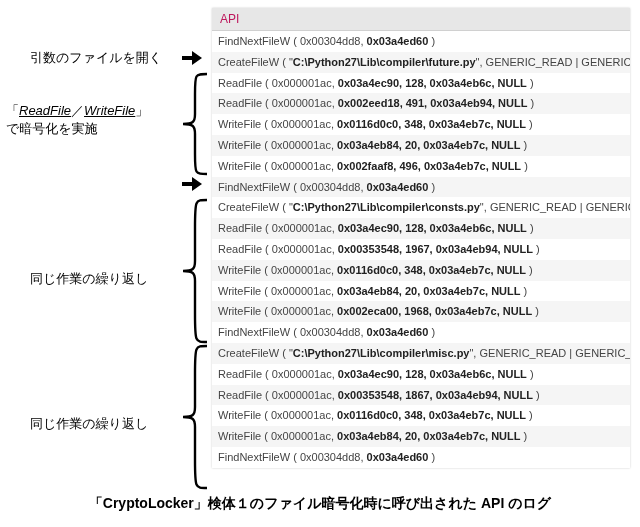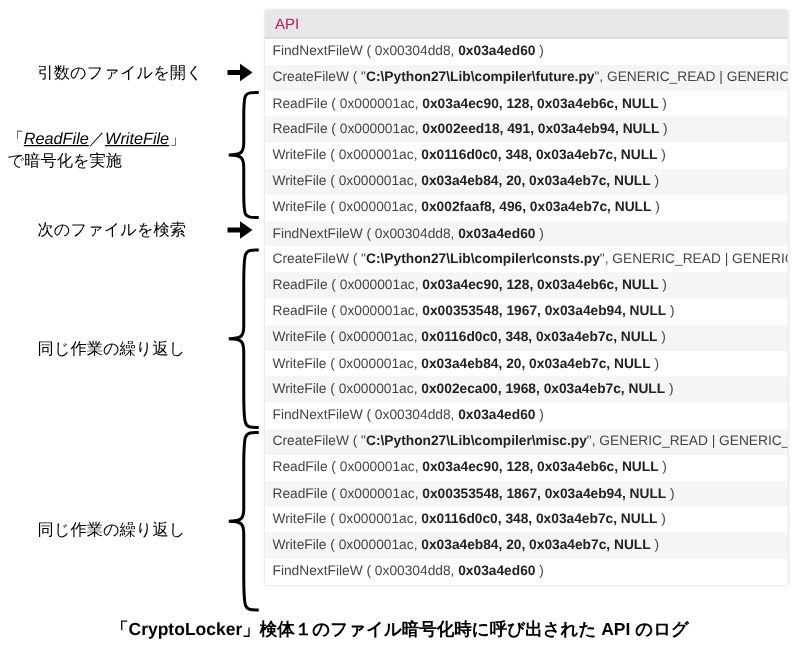--- a/index.html
+++ b/index.html
@@ -127,21 +127,20 @@
       </div>
   </div>
 
   <div class="label" style="left:30px; top:49px; width:145px;">引数のファイルを開く</div>
 
   <div class="label" style="left:6px; top:102px; width:170px;">
     <span>「</span><span class="u">ReadFile</span><span>／</span><span class="u">WriteFile</span><span>」</span><br>
     <span>で暗号化を実施</span>
   </div>
 
-  <div class="label" style="left:30px; top:175px; width:145px;">次のファイルを検索</div>
 
   <div class="label" style="left:30px; top:270px; width:145px;">同じ作業の繰り返し</div>
 
   <div class="label" style="left:30px; top:415px; width:145px;">同じ作業の繰り返し</div>
 
   <div class="arrow" style="left:182px; top:53px;"></div>
   <div class="arrow" style="left:182px; top:179px;"></div>
 
   <div class="brace" style="left:179px; top:72px; height:104px;">
     <svg width="30" height="104" viewBox="0 0 30 104">

